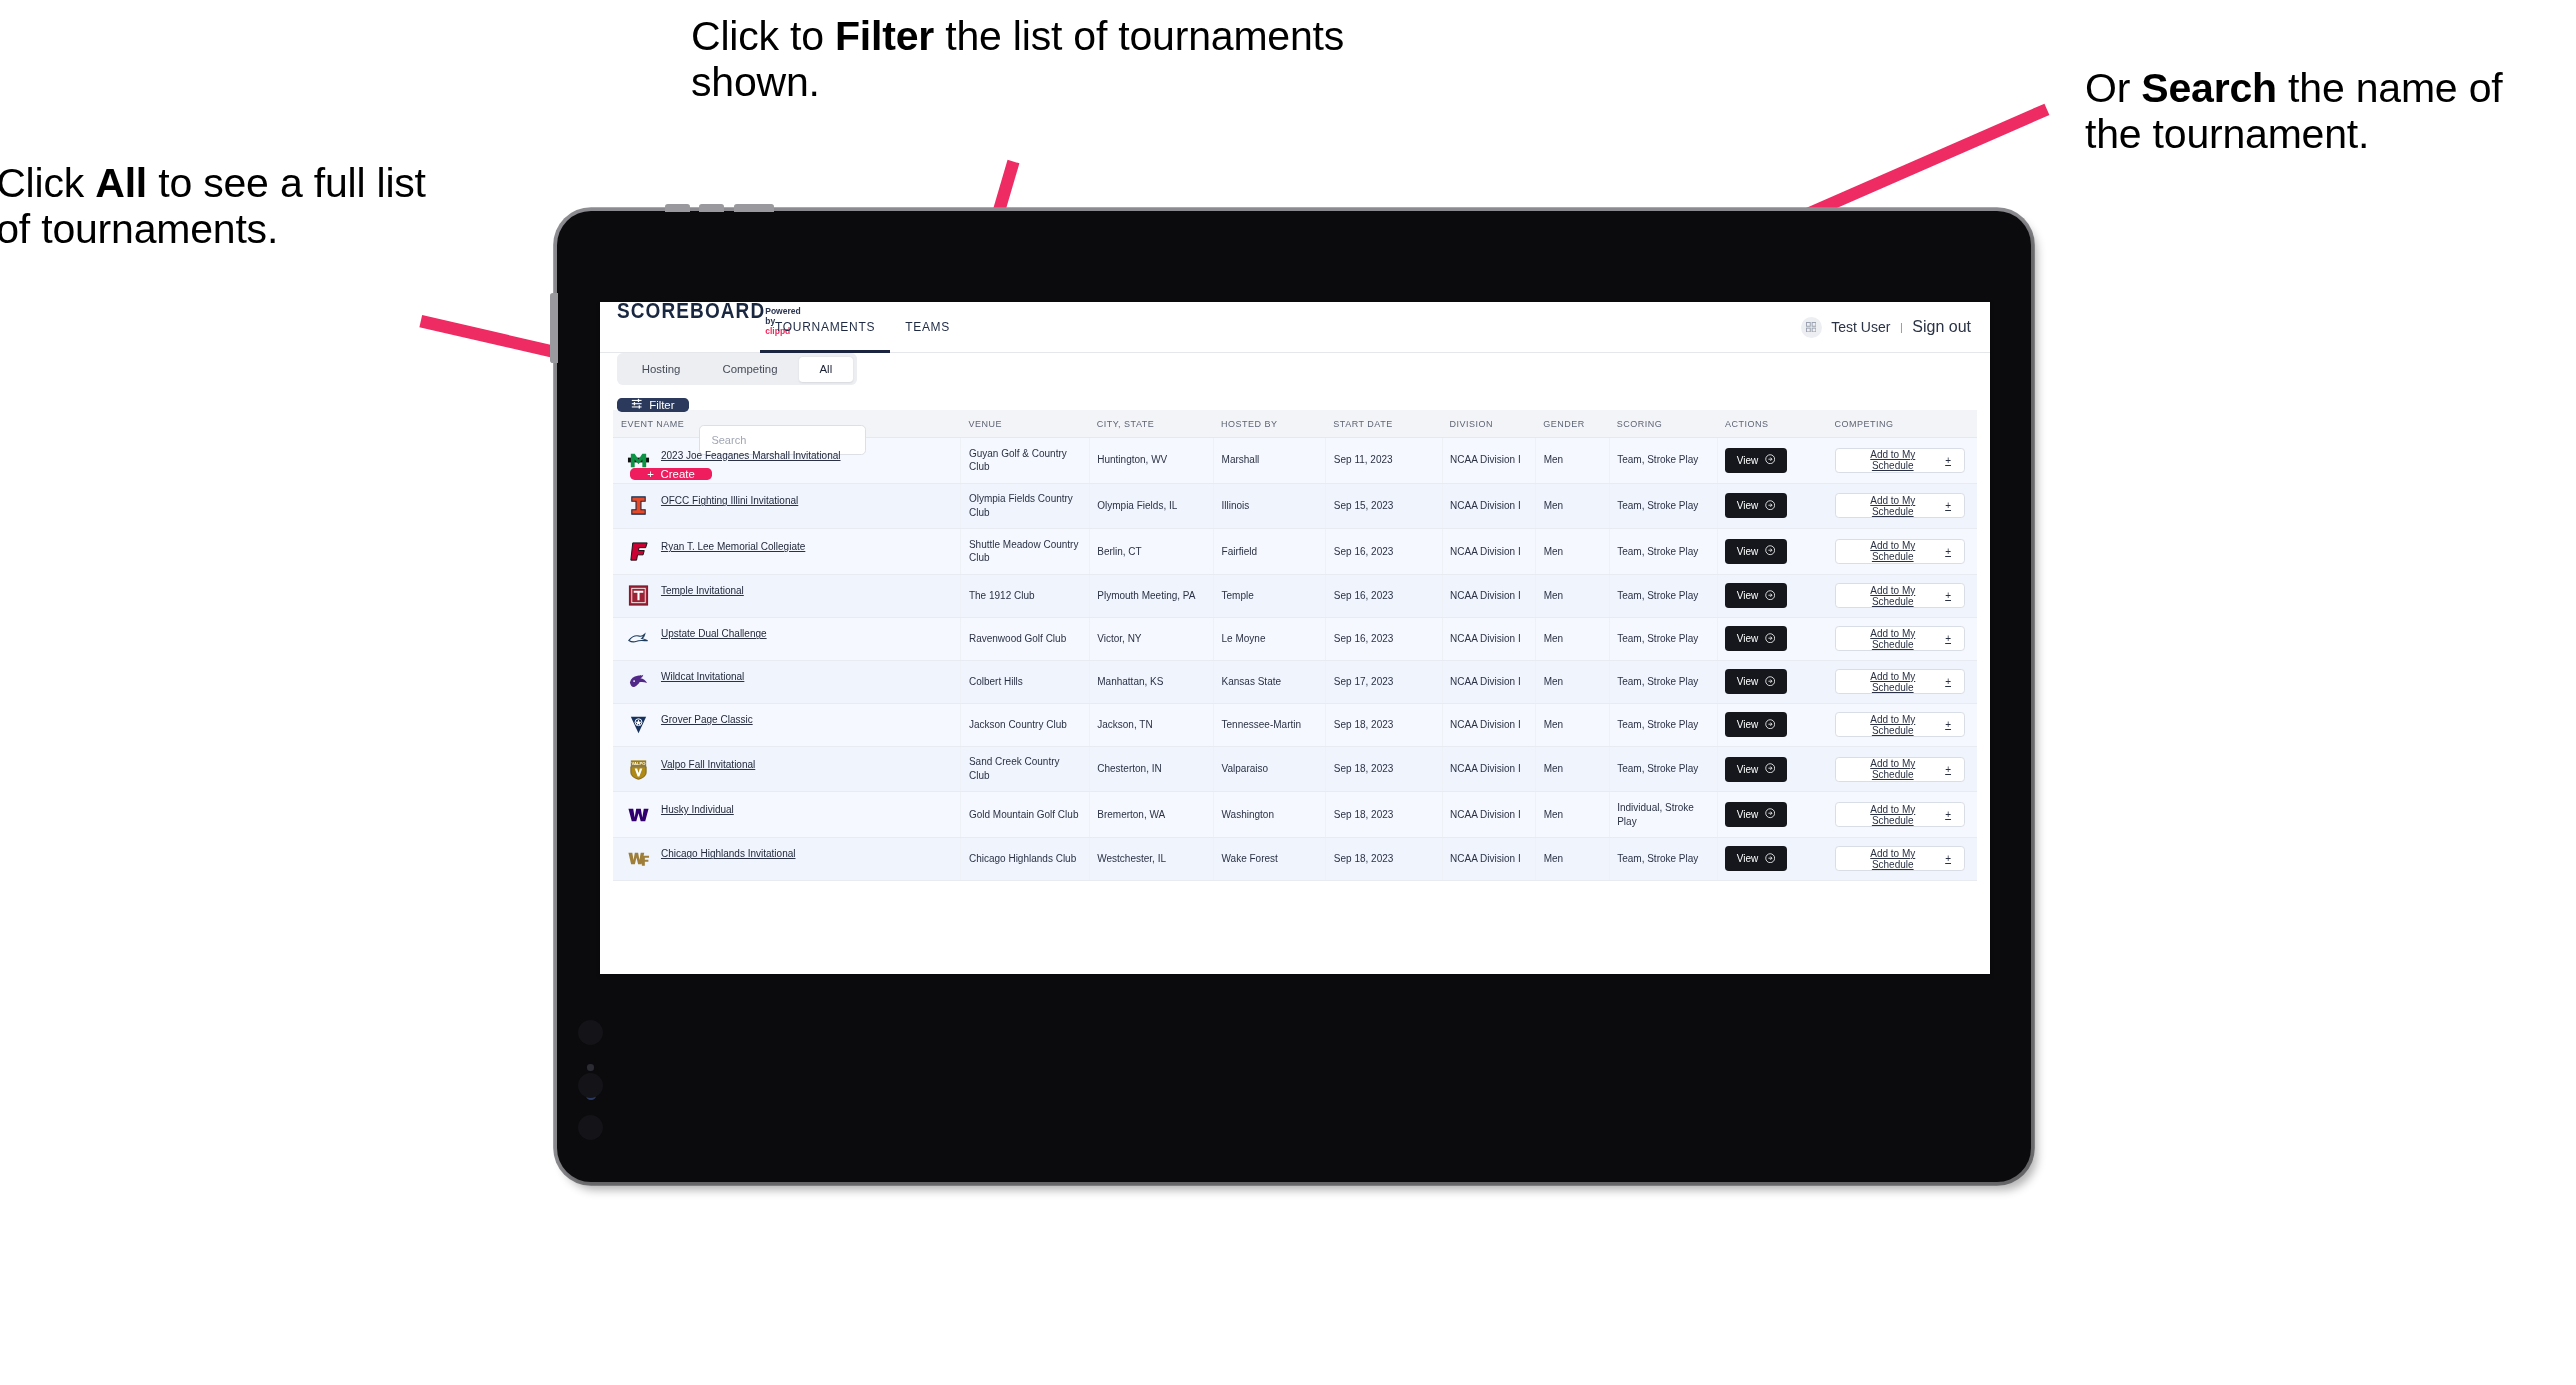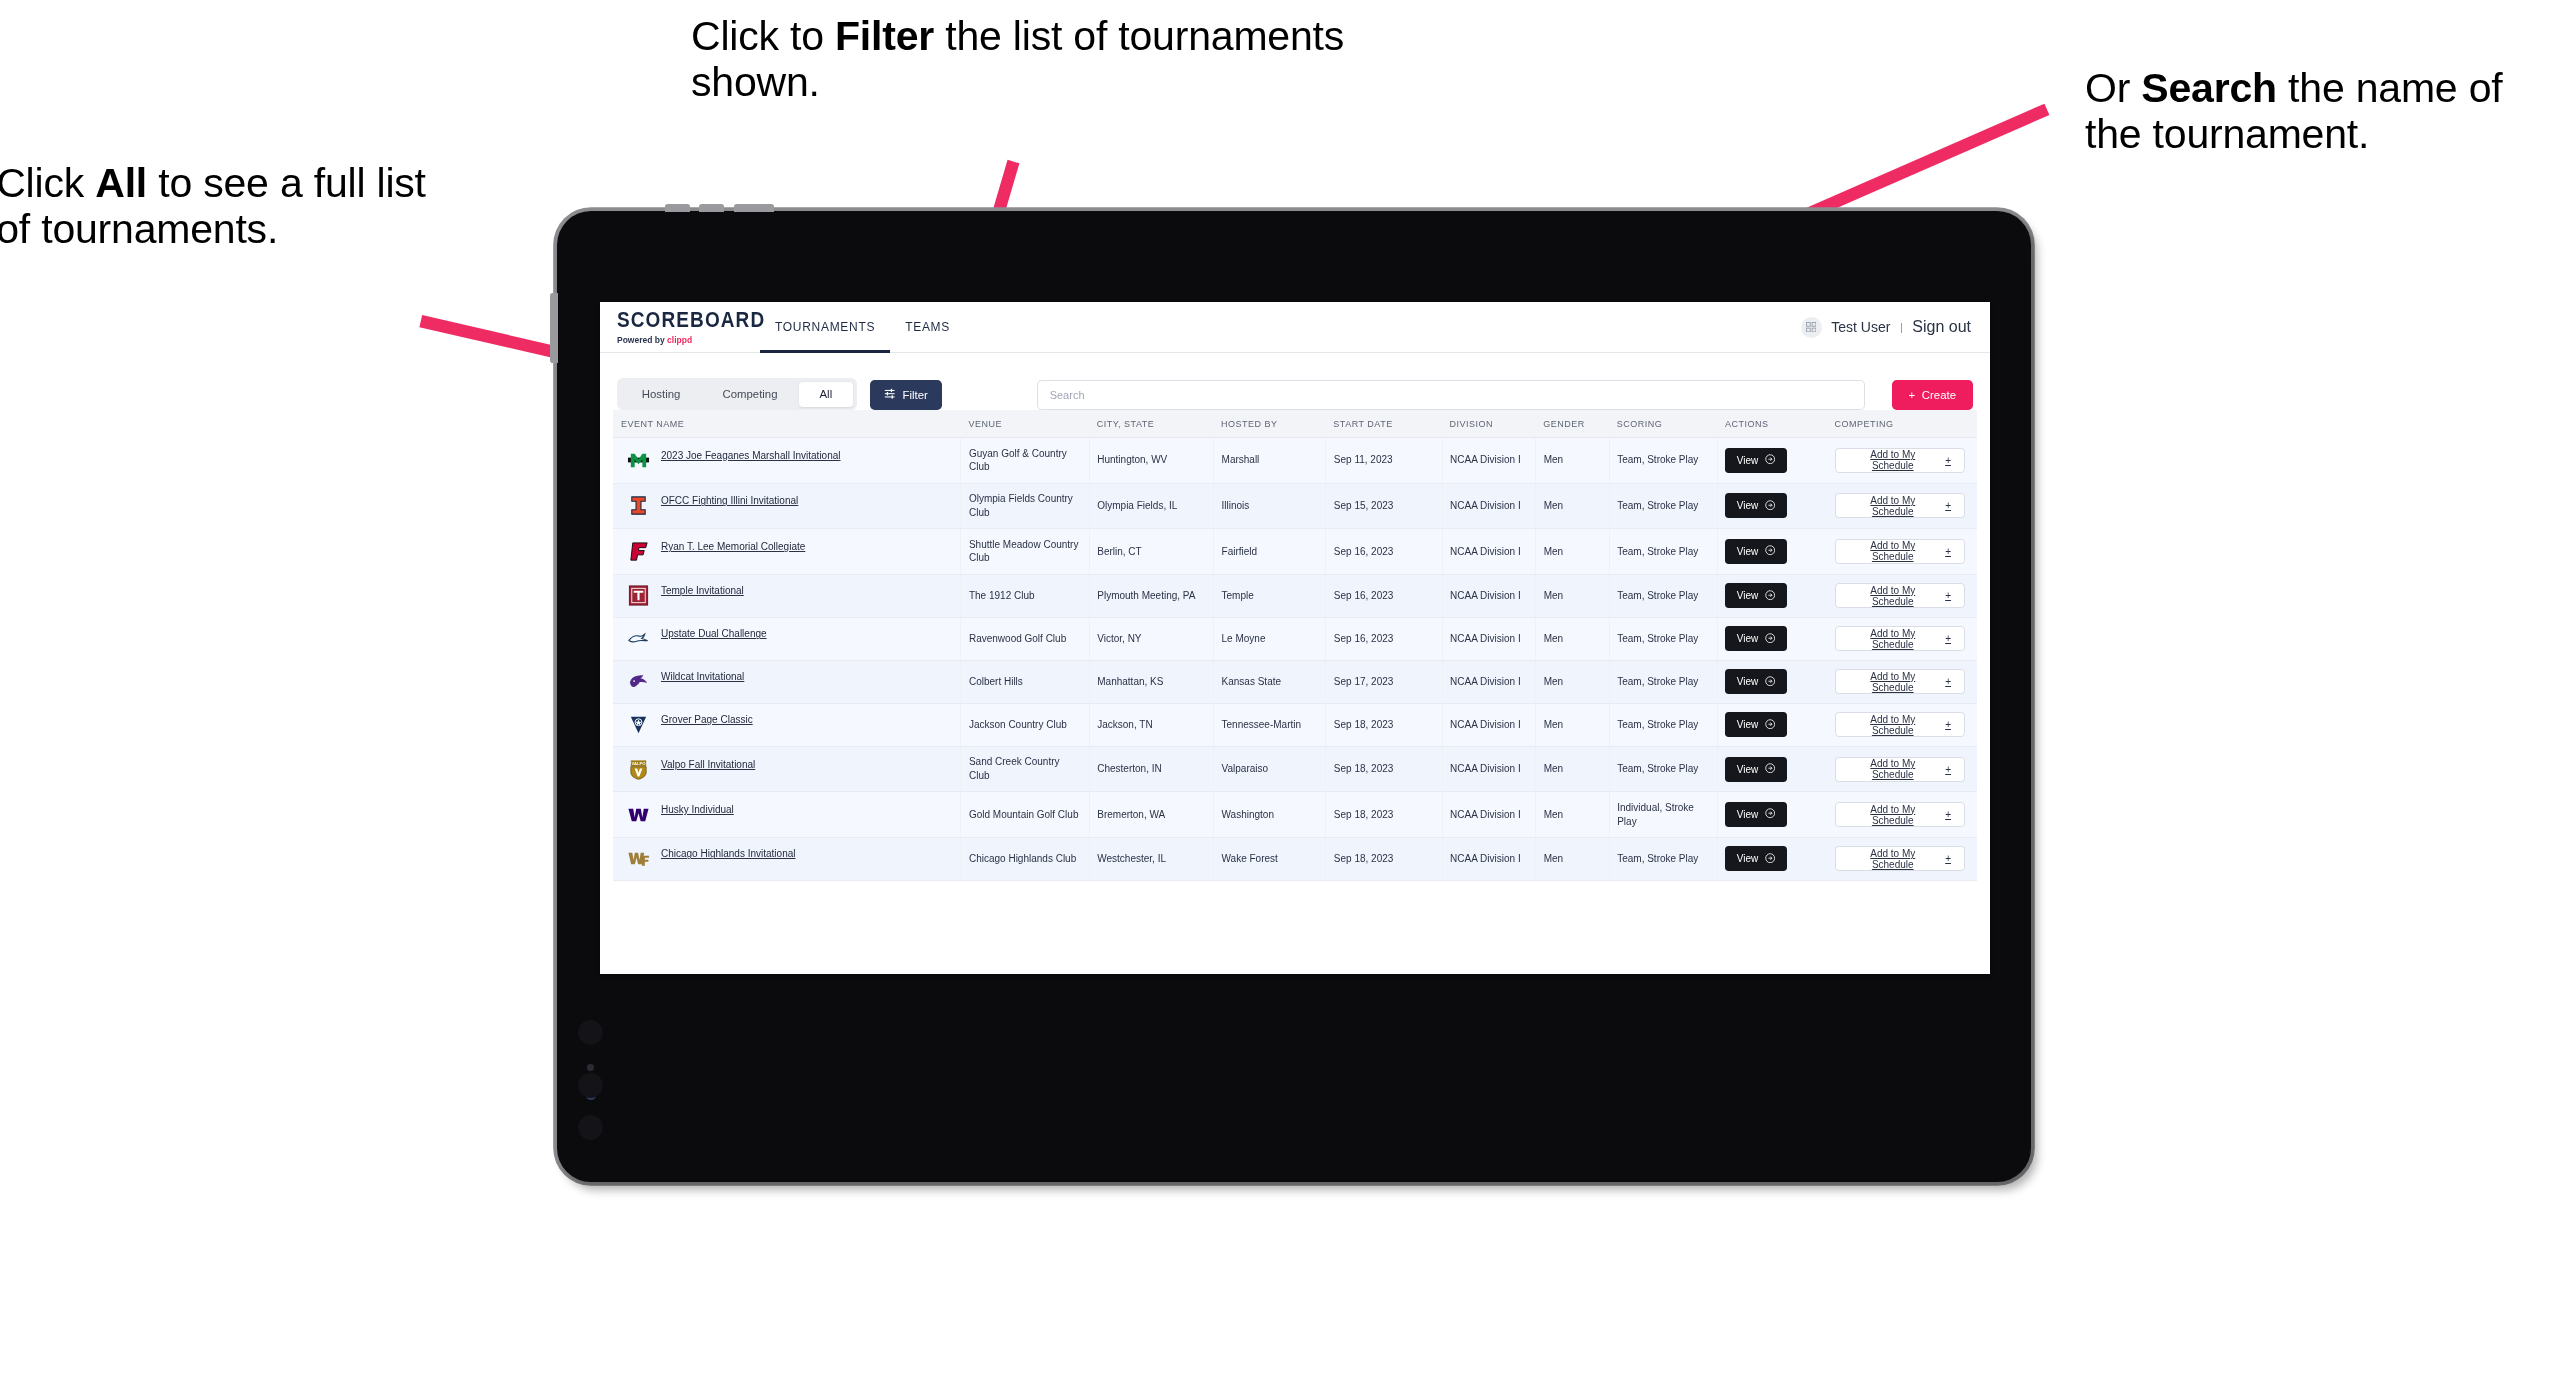--- a/index.html
+++ b/index.html
@@ -69,21 +69,21 @@
     box-shadow: 0 1.9px 3.8px rgba(0,0,0,0.25);
   }
 
   
   #appbar {
     position: relative; height: 51px; background: #ffffff;
     border-bottom: 0.9px solid #e5e7eb;
     display: flex; align-items: stretch;
   }
   #brand {
-    display: flex; flex-direction: column; justify-content: center;
+    display: flex; flex-direction: row; justify-content: flex-start;
     padding-left: 17px; width: 160px;
   }
   #brand-name {
     font-size: 19px; font-weight: 800; color: #1a2740;
     letter-spacing: 1.1px; font-family: "Liberation Sans", sans-serif;
     transform: scaleY(1.12); transform-origin: left center;
   }
   #brand-sub { font-size: 8.5px; color: #2b3550; margin-top: 3.8px; font-weight: 600; }
   #brand-sub .clippd { color: #f2285c; font-weight: 800; }
 
@@ -104,22 +104,22 @@
     width: 21px; height: 21px; border-radius: 50%;
     background: #eceef2; display: flex; align-items: center; justify-content: center;
   }
   #avatar svg { display:block; }
   #username { font-size: 14px; color: #2a3245; }
   #sep { font-size: 11px; color: #8d93a3; }
   #signout { font-size: 16px; color: #2a3245; cursor: pointer; }
 
   
   #toolbar {
-    display: flex; align-items: flex-end; height: 57px;
-    padding: 0 17px; background: #ffffff; gap: 13.3px;
+    display: flex; align-items: flex-start; height: 57px;
+    padding: 0 17px; background: #ffffff; gap: 13.3px; flex-direction: column;
   }
   #segment {
     display: flex; background: #eceef1; border-radius: 5.7px;
     padding: 3.8px; height: 32px; align-items: center;
   }
   .seg {
     padding: 0 21px; height: 25px; display: flex; align-items: center;
     font-size: 11.4px; color: #454b58; border-radius: 3.8px; cursor: pointer;
   }
   .seg.active { background: #ffffff; color: #1a2033; font-weight: 500;

